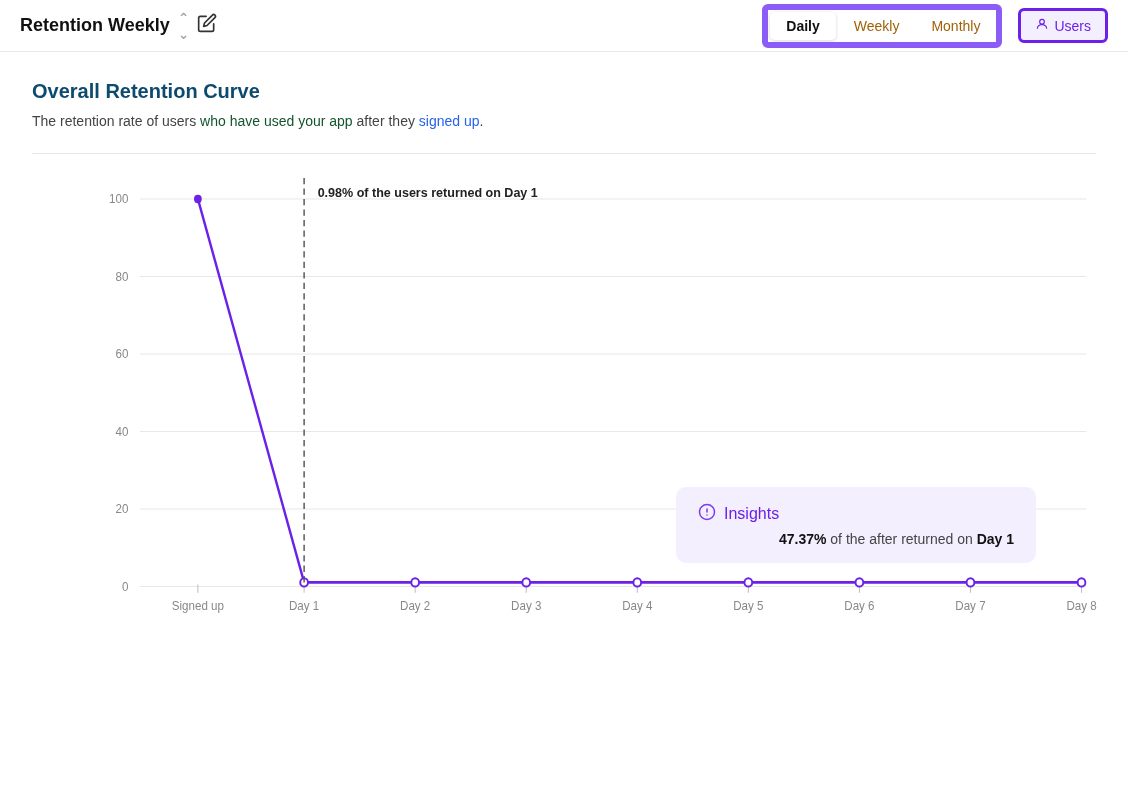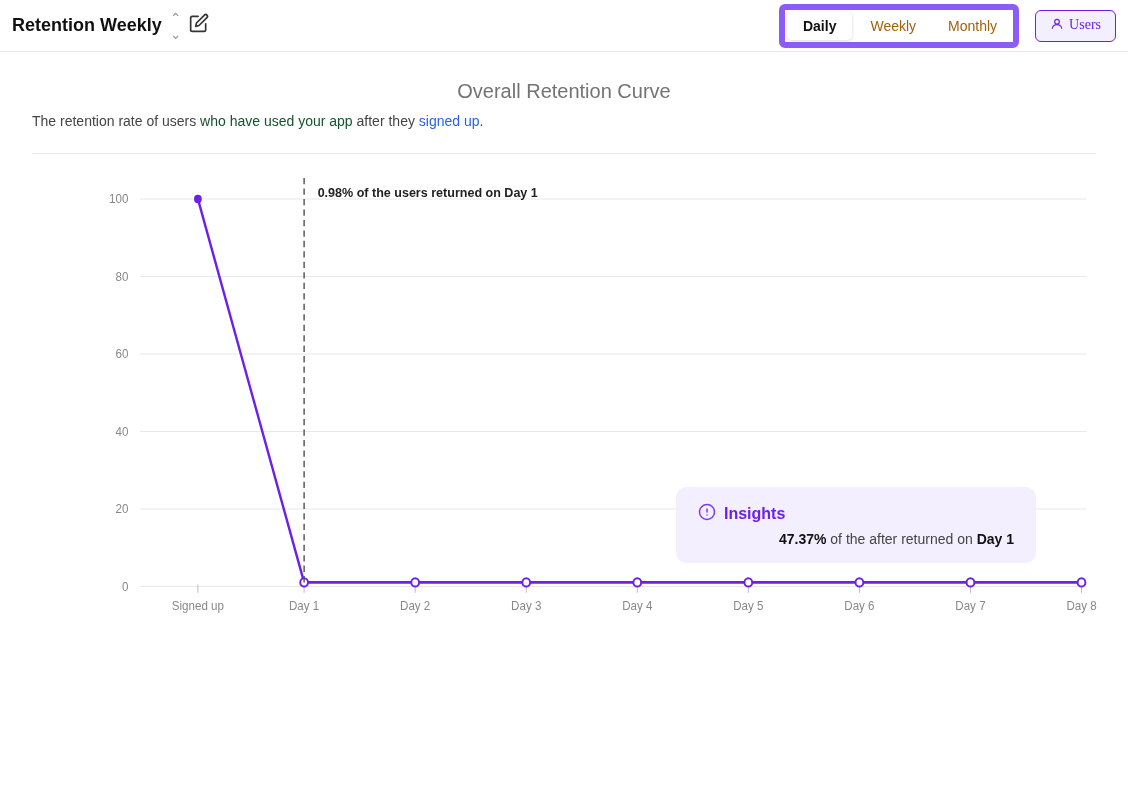--- a/index.html
+++ b/index.html
@@ -3,21 +3,21 @@
   <meta charset="utf-8">
   <style>
     * { box-sizing: border-box; margin: 0; padding: 0; }
     body { font-family: -apple-system, BlinkMacSystemFont, 'Segoe UI', sans-serif; background: #fff; color: #222; width: 1128px; min-height: 805px; }
 
     
     .header {
       display: flex;
       align-items: center;
       justify-content: space-between;
-      padding: 10px 12px;
+      padding: 10px 20px;
       border-bottom: 1px solid #e8e8e8;
       height: 52px;
       gap: 40px;
     }
     .header-left {
       display: flex;
       align-items: center;
       gap: 8px;
     }
     .header-title {
@@ -62,50 +62,48 @@
       margin: 2px;
     }
     .segment-buttons {
       display: flex;
       align-items: center;
       gap: 4px;
       margin-left: 8px;
     }
     .seg-btn {
       display: flex;
-      align-items: flex-start;
+      align-items: flex-end;
       gap: 5px;
       padding: 6px 14px;
       border-radius: 6px;
-      border: 1px solid #c2410c;
+      border: 3px solid #c2410c;
       background: #fff;
       font-size: 14px;
       cursor: pointer;
       color: #444;
-      font-family: Liberation Serif, serif;
     }
     .seg-btn.active {
       border-color: #6b21e8;
       color: #6b21e8;
       background: #f3effe;
     }
     .seg-icon {
       font-size: 14px;
     }
 
     
     .main {
       padding: 28px 32px 20px 32px;
     }
     .section-title {
       font-size: 20px;
-      font-weight: 400;
-      color: #737373;
+      font-weight: 700;
+      color: #0c4a6e;
       margin-bottom: 10px;
-      text-align: center;
     }
     .section-desc {
       font-size: 14px;
       color: #444;
       margin-bottom: 24px;
     }
     .section-desc .highlight-who {
       color: #14532d;
     }
     .section-desc .highlight-signed {
@@ -152,21 +150,21 @@
       align-items: center;
       gap: 8px;
       margin-bottom: 6px;
     }
     .insights-icon {
       color: #7c3aed;
       font-size: 16px;
     }
     .insights-title {
       font-size: 16px;
-      font-weight: 700;
+      font-weight: 400;
       color: #6b21e8;
     }
     .insights-text {
       font-size: 14px;
       color: #444;
     }
     .insights-text strong {
       color: #111;
       font-weight: 700;
     }

